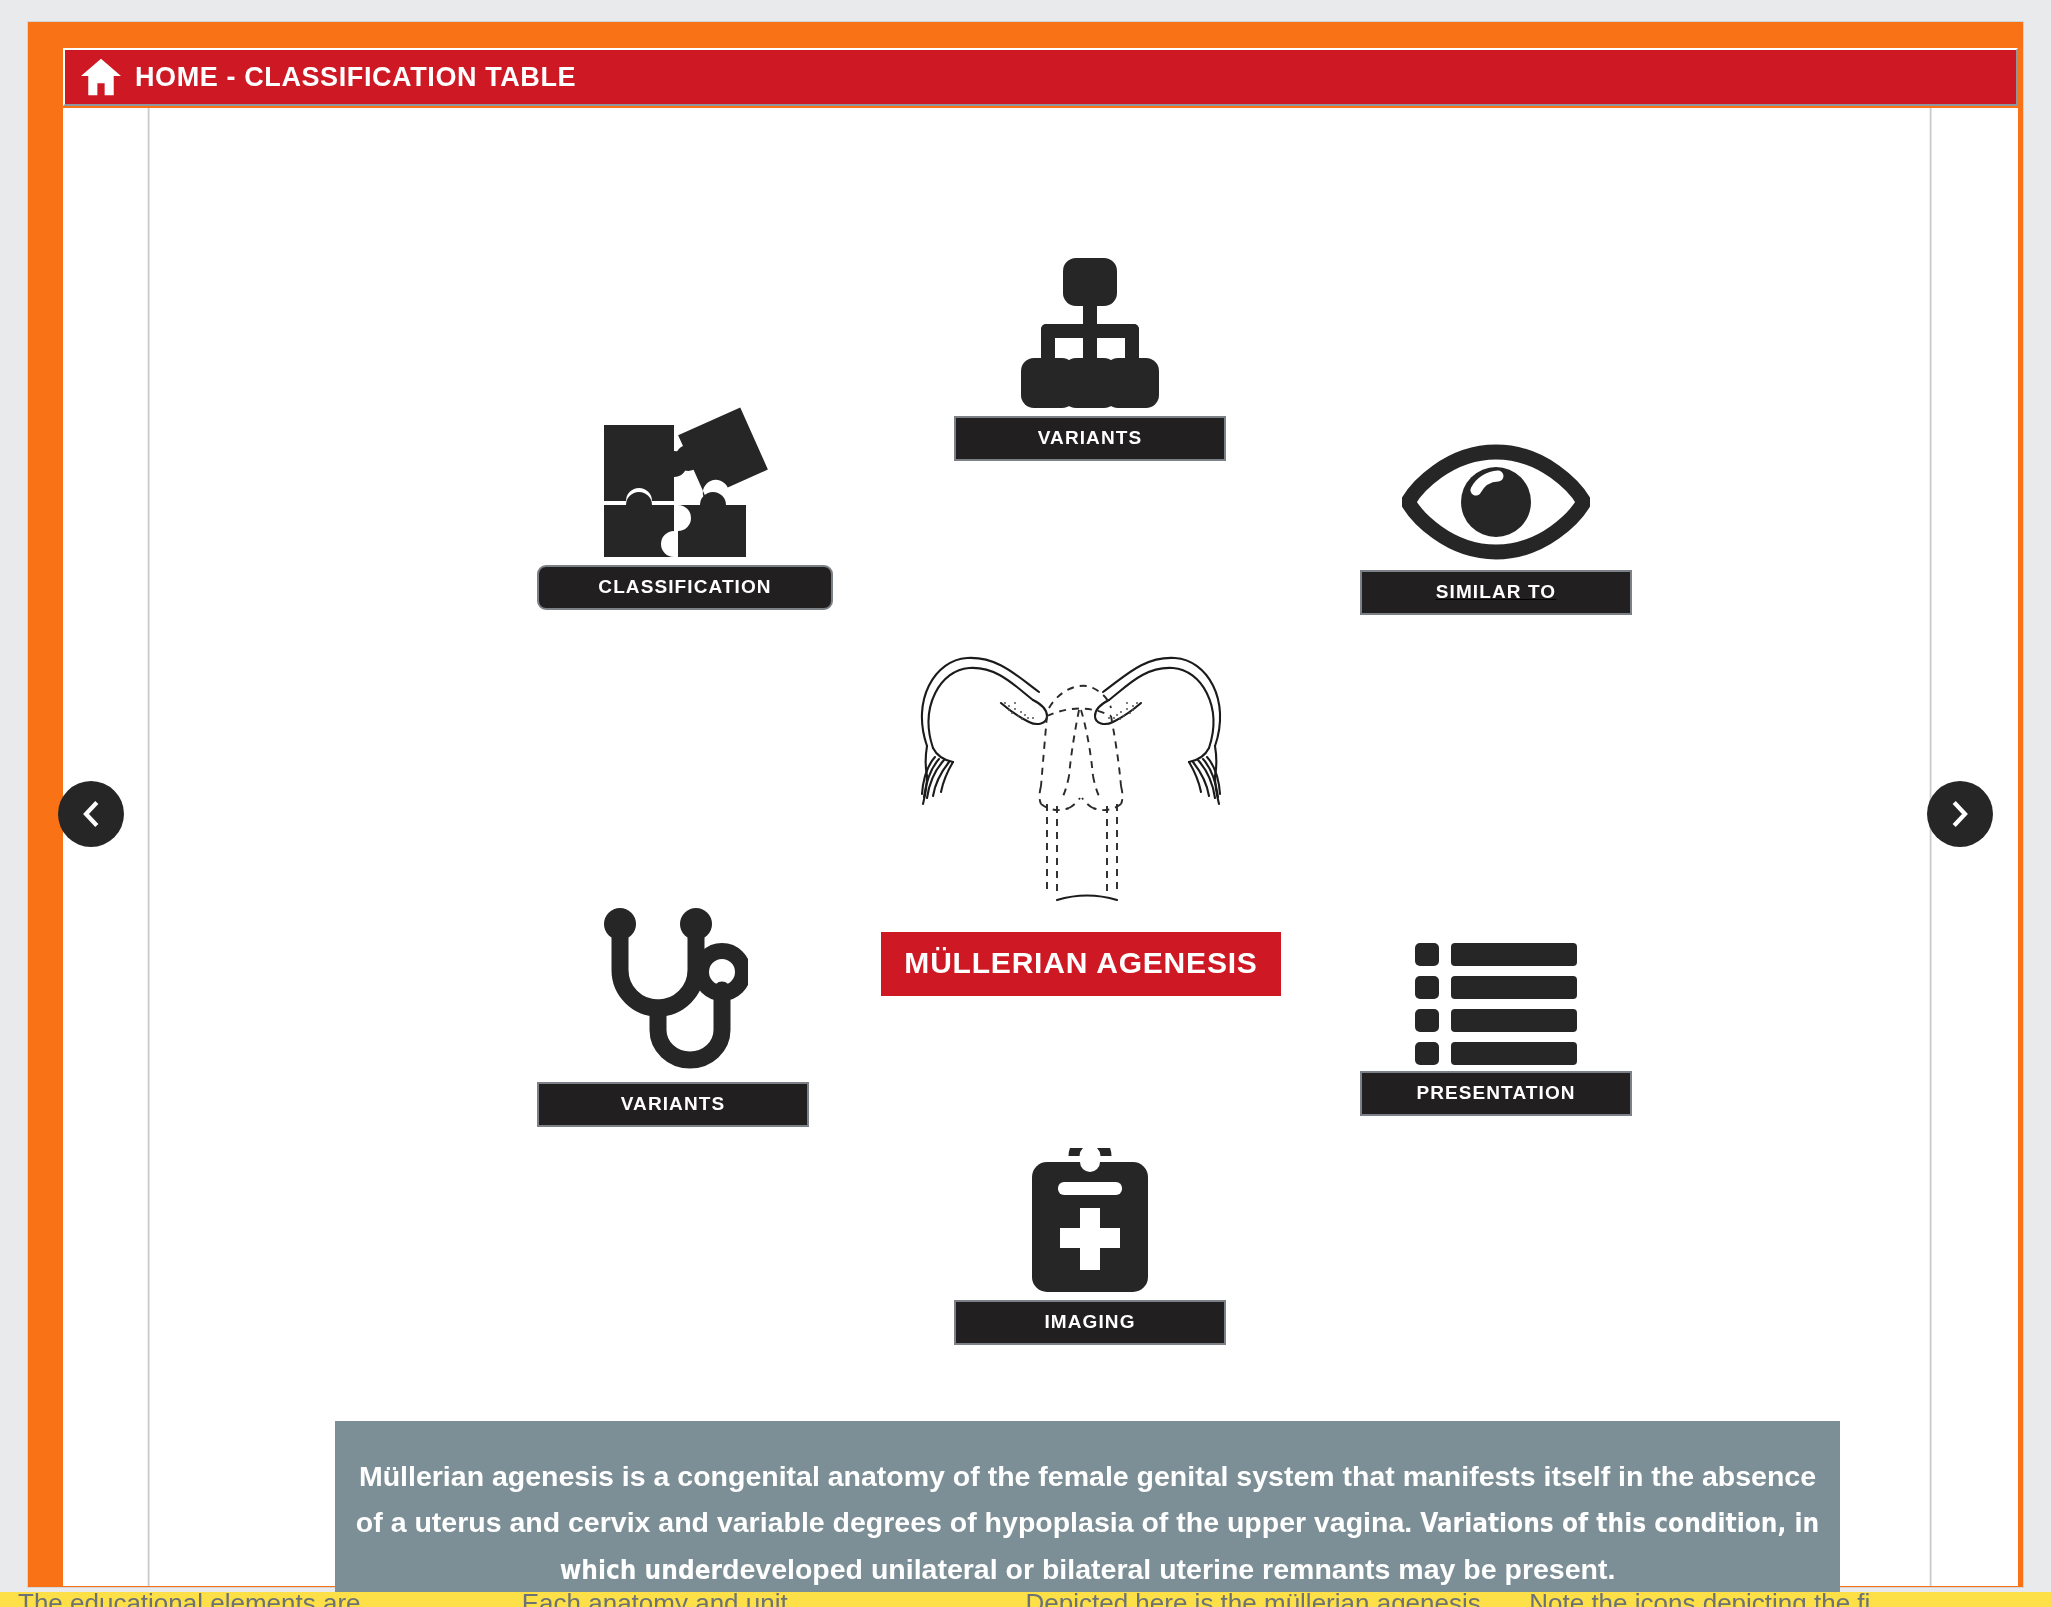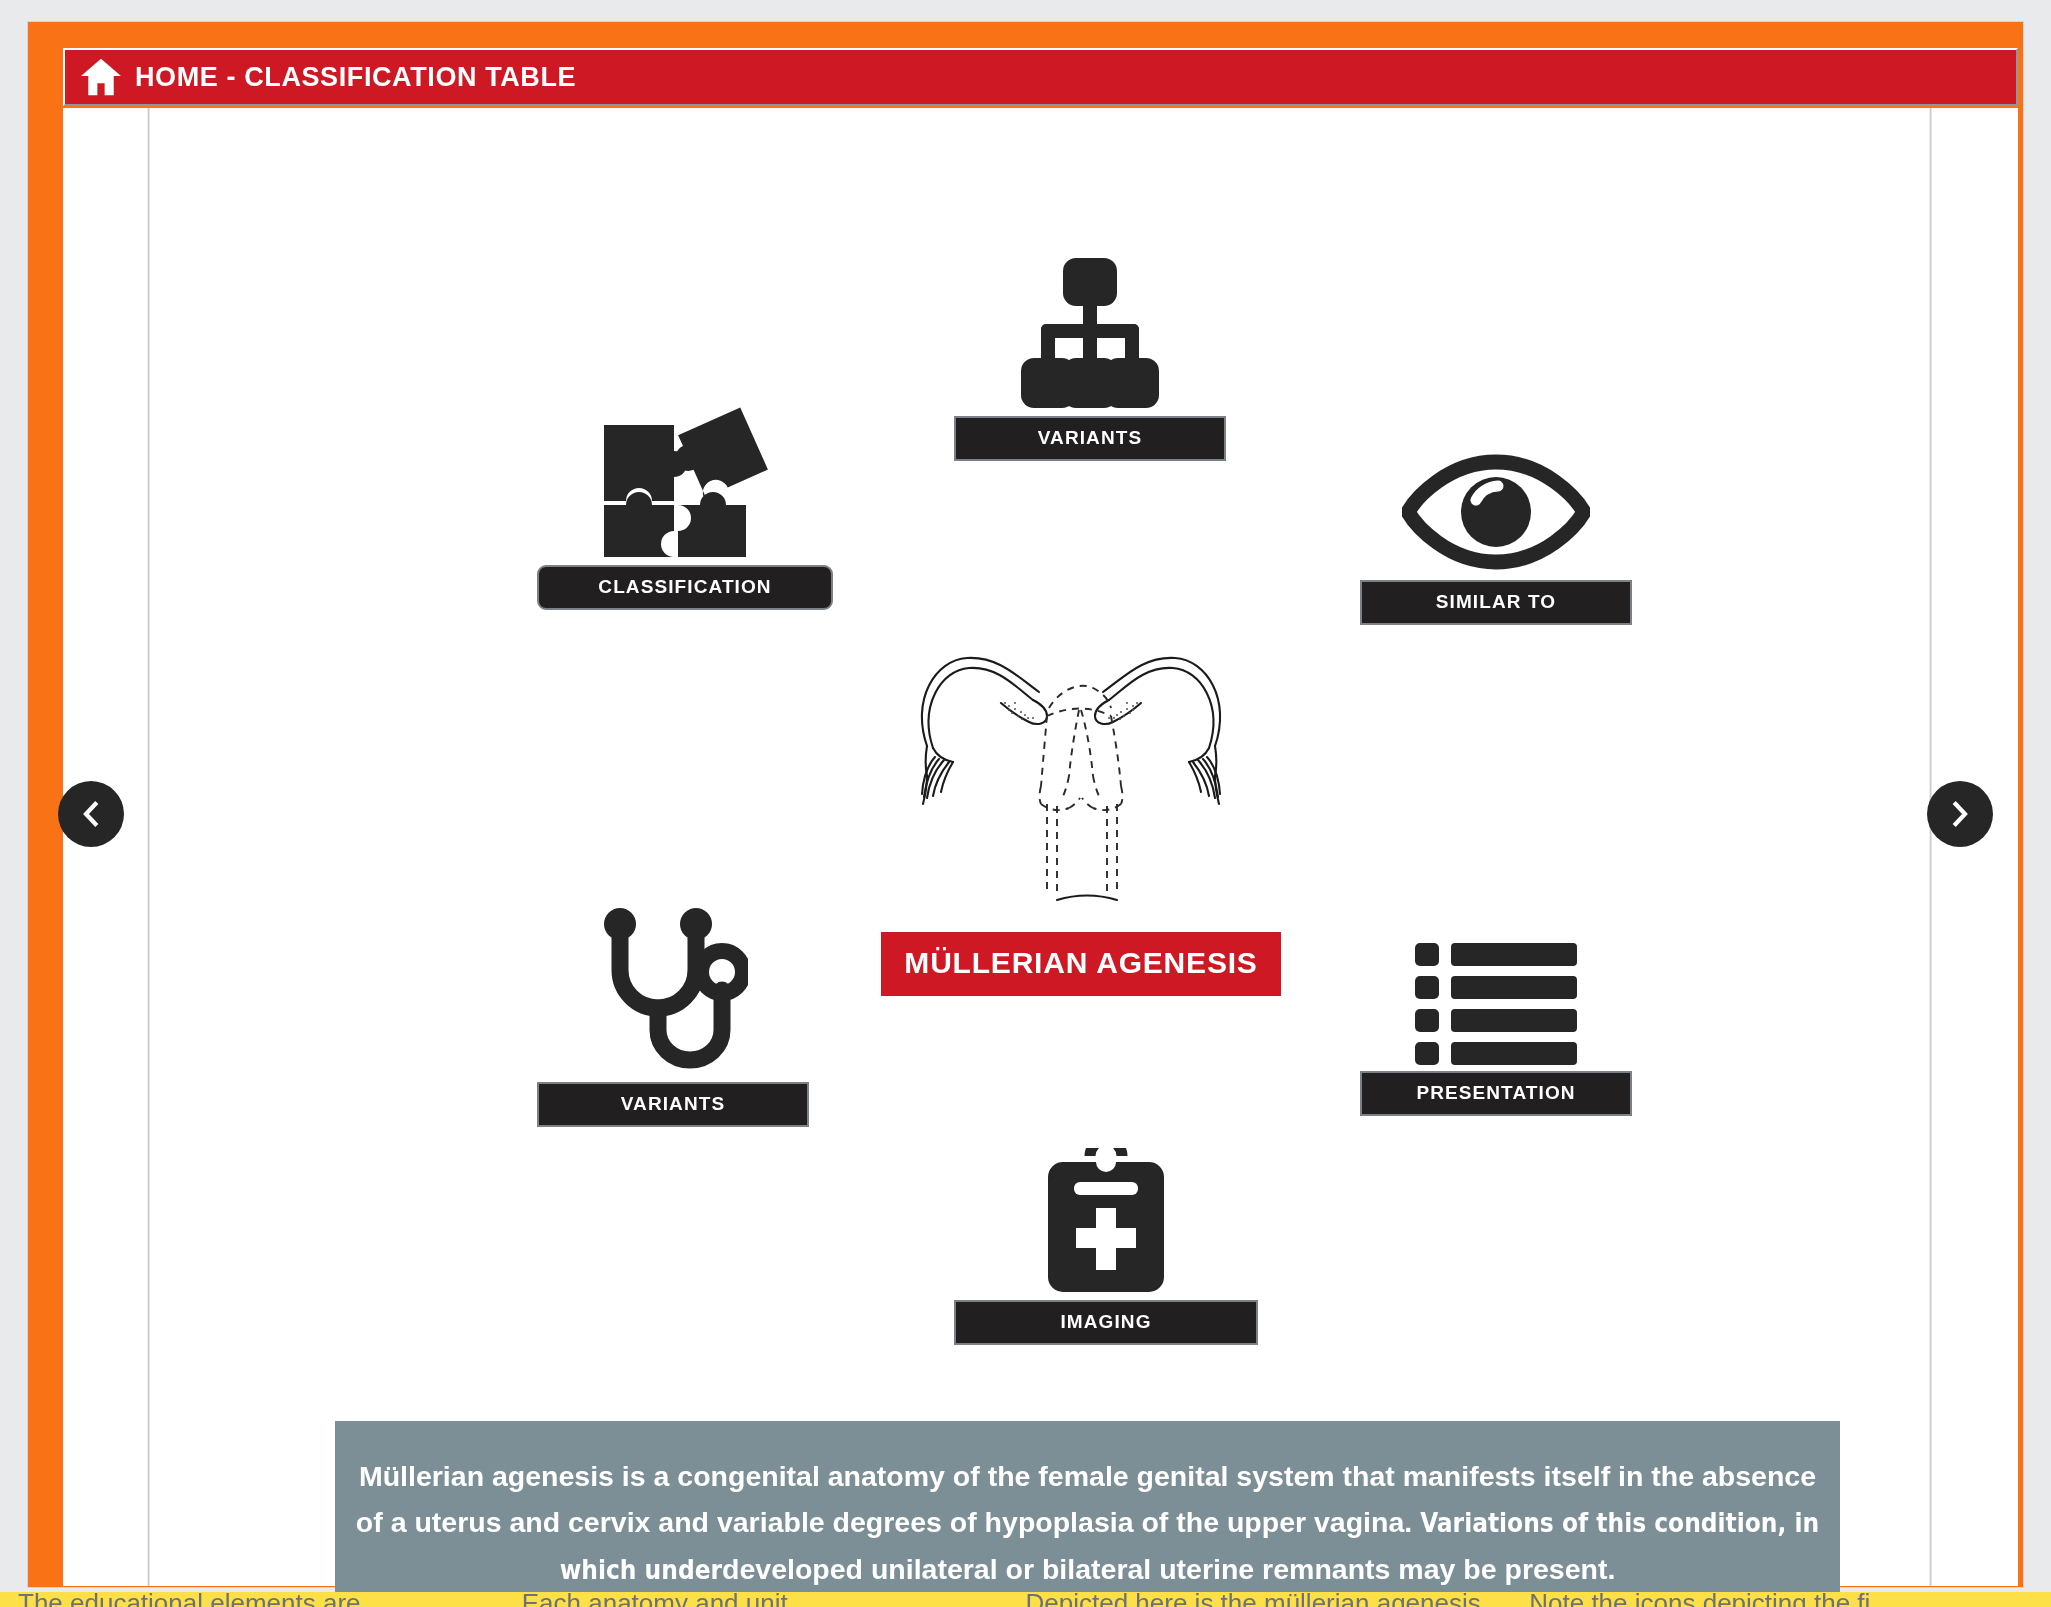--- a/index.html
+++ b/index.html
@@ -101,28 +101,28 @@
     box-sizing: border-box;
     font-stretch: condensed;
     white-space: nowrap;
   }
 
   
   #node-variants       { left: 891px; top: 150px; }
   #node-variants  .node-label { width: 272px; }
   #node-classification { left: 474px; top: 299px; }
   #node-classification .node-label { width: 296px; border-radius: 9px; }
-  #node-similar        { left: 1297px; top: 342px; }
+  #node-similar        { left: 1297px; top: 332px; text-decoration: underline; }
   #node-similar   .node-label { width: 272px; }
   #node-treatment      { left: 474px; top: 800px; }
   #node-treatment .node-label { width: 272px; }
   #node-presentation   { left: 1297px; top: 833px; }
   #node-presentation .node-label { width: 272px; }
   #node-imaging        { left: 891px; top: 1040px; }
-  #node-imaging   .node-label { width: 304px; }
+  #node-imaging   .node-label { width: 272px; }
 
   
   #node-center {
     position: absolute;
     left: 818px; top: 518px;
     width: 400px;
     display: flex; flex-direction: column; 
   }
   #uterus-figure { width: 380px; height: 300px; }
   #center-label {

